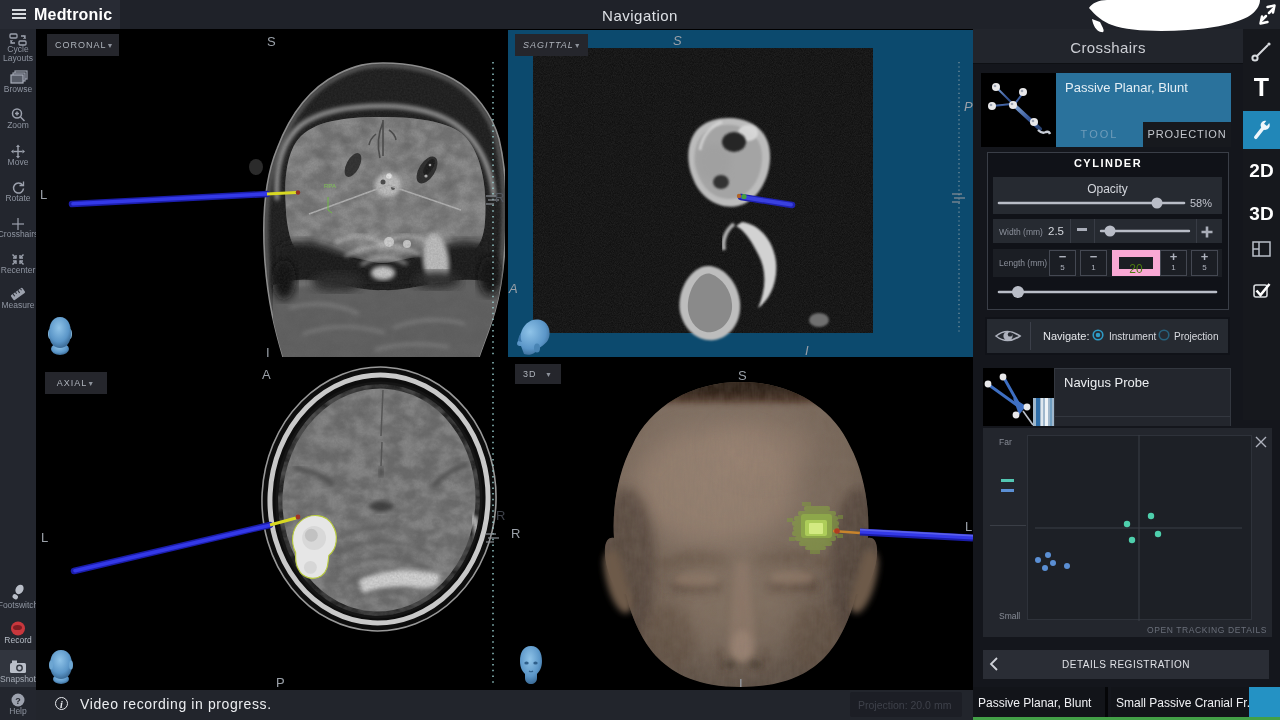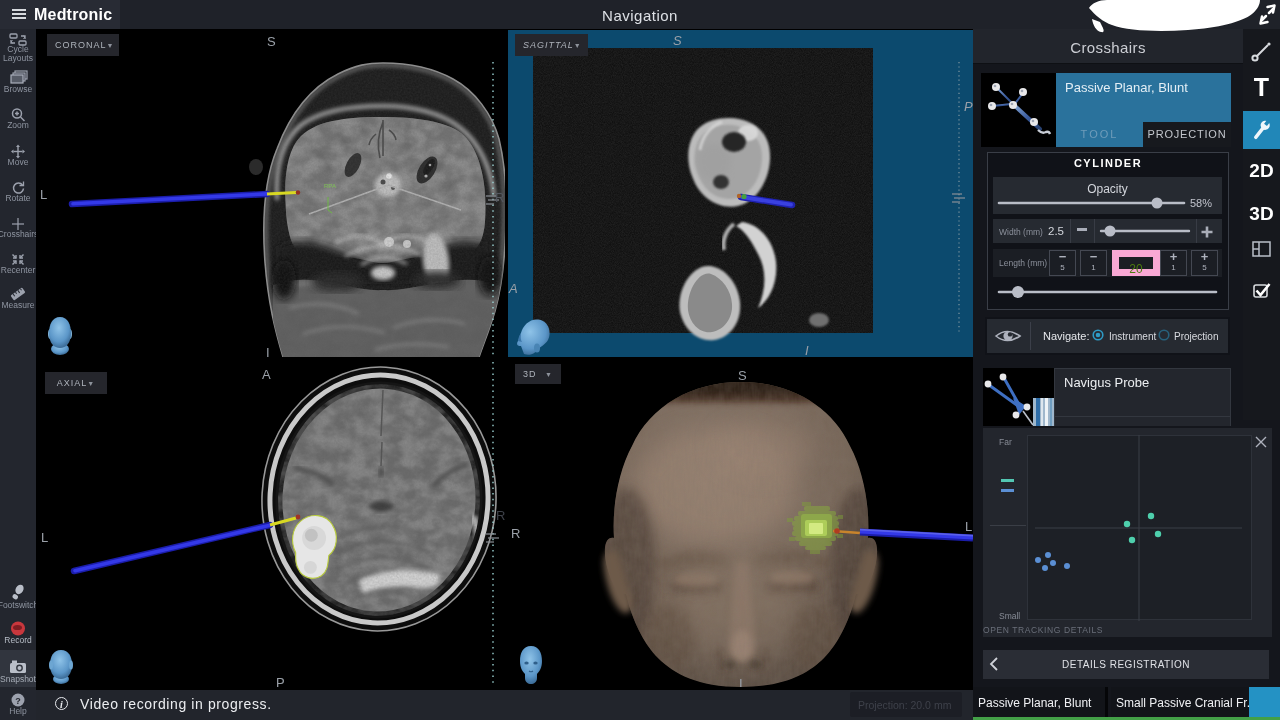--- a/index.html
+++ b/index.html
@@ -663,21 +663,21 @@
       <circle cx="11" cy="125" r="3"></circle>
       <circle cx="21" cy="120" r="3"></circle>
       <circle cx="26" cy="128" r="3"></circle>
       <circle cx="18" cy="133" r="3"></circle>
       <circle cx="40" cy="131" r="3"></circle>
     </g>
   </svg>
   <svg class="abs" style="left:1255px;top:436px;" width="12" height="12" viewBox="0 0 12 12">
     <path d="M 1 1 L 11 11 M 11 1 L 1 11" stroke="#aeb2bd" stroke-width="1.4"></path>
   </svg>
-  <div class="abs" style="left:983px;top:625px;width:284px;color:#6a6f7a;font-size:8.5px;letter-spacing:0.6px;">OPEN TRACKING DETAILS</div>
+  <div class="abs" style="left:983px;top:625px;width:284px;text-align:right;color:#6a6f7a;font-size:8.5px;letter-spacing:0.6px;">OPEN TRACKING DETAILS</div>
 
   <div class="abs" style="left:983px;top:650px;width:286px;height:29px;background:#2a2d35;"></div>
   <svg class="abs" style="left:989px;top:657px;" width="10" height="14" viewBox="0 0 10 14">
     <path d="M 8 1 L 2 7 L 8 13" stroke="#cfd2d8" stroke-width="1.8" fill="none"></path>
   </svg>
   <div class="abs" style="left:983px;top:659px;width:286px;text-align:center;color:#dfe1e6;font-size:10px;letter-spacing:0.5px;">DETAILS REGISTRATION</div>
 
   <div class="abs" style="left:1243px;top:29px;width:37px;height:391px;background:#16181d;"></div>
   <div class="abs" style="left:1243px;top:111px;width:37px;height:38px;background:#2187b8;"></div>
   <svg class="abs" style="left:1243px;top:29px;" width="37" height="280" viewBox="0 0 37 280">

